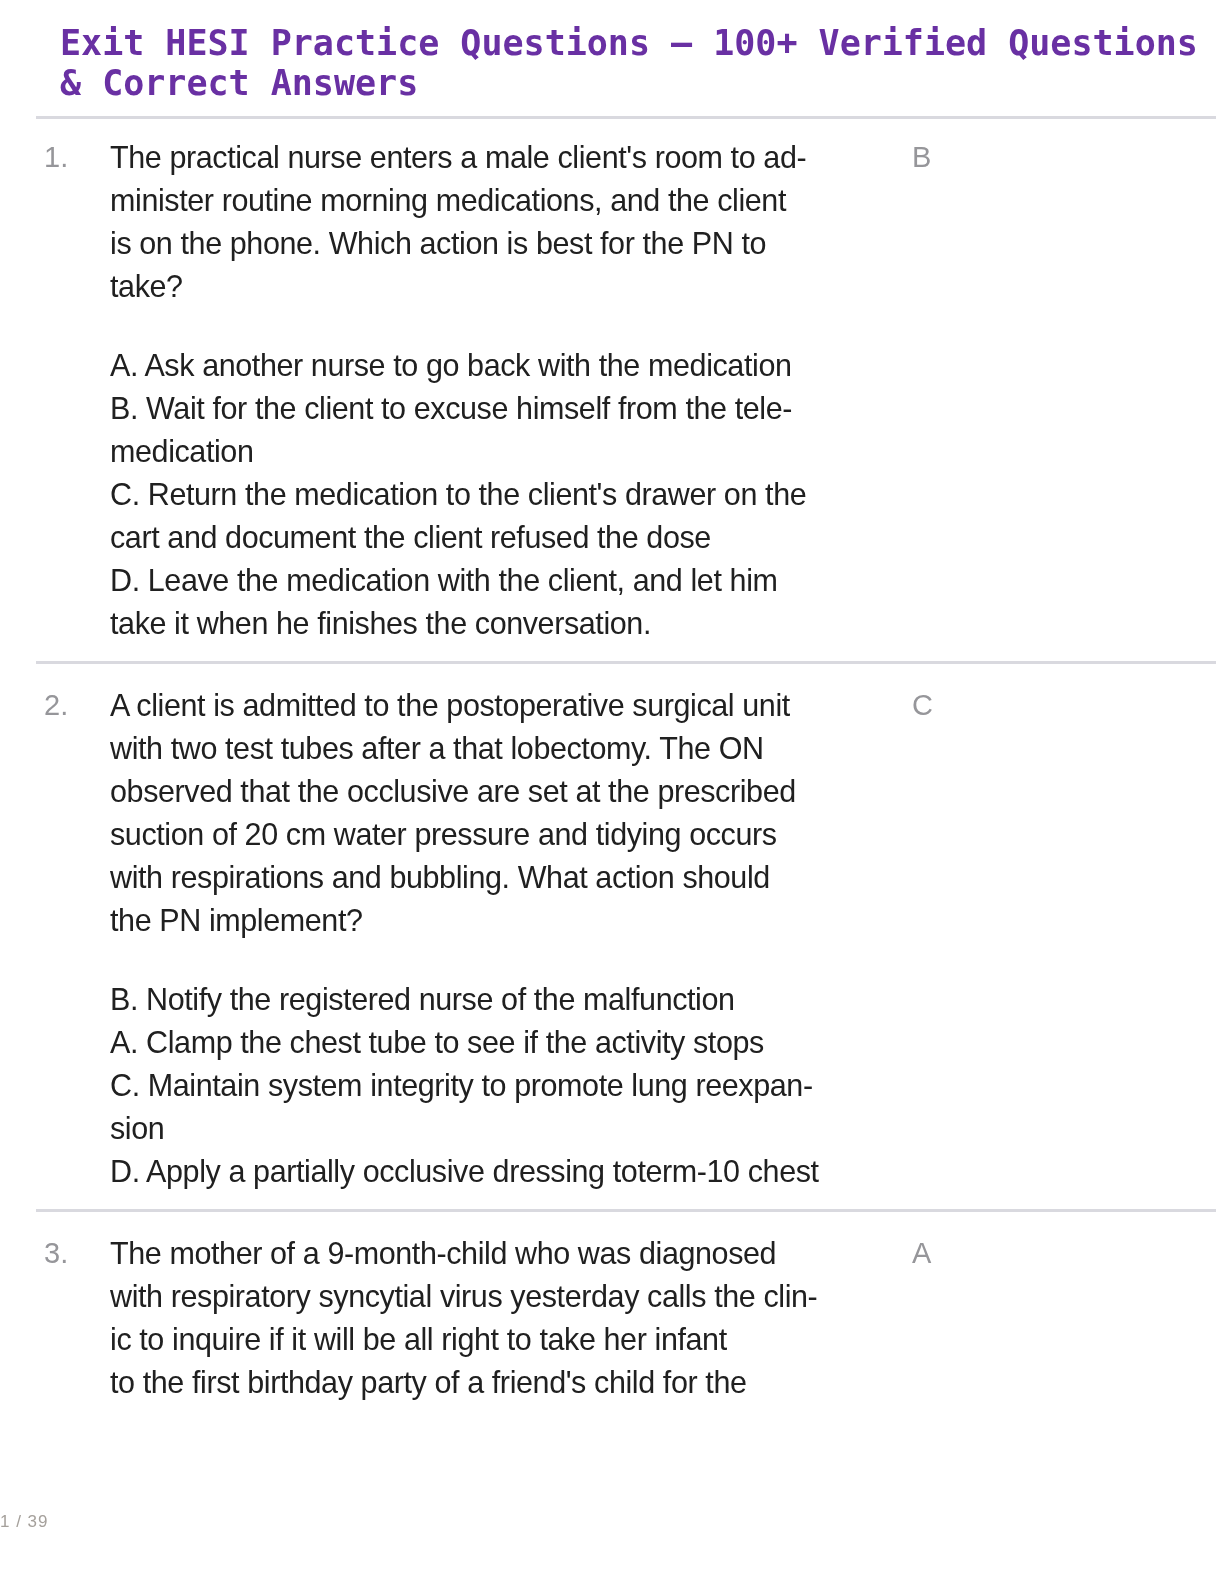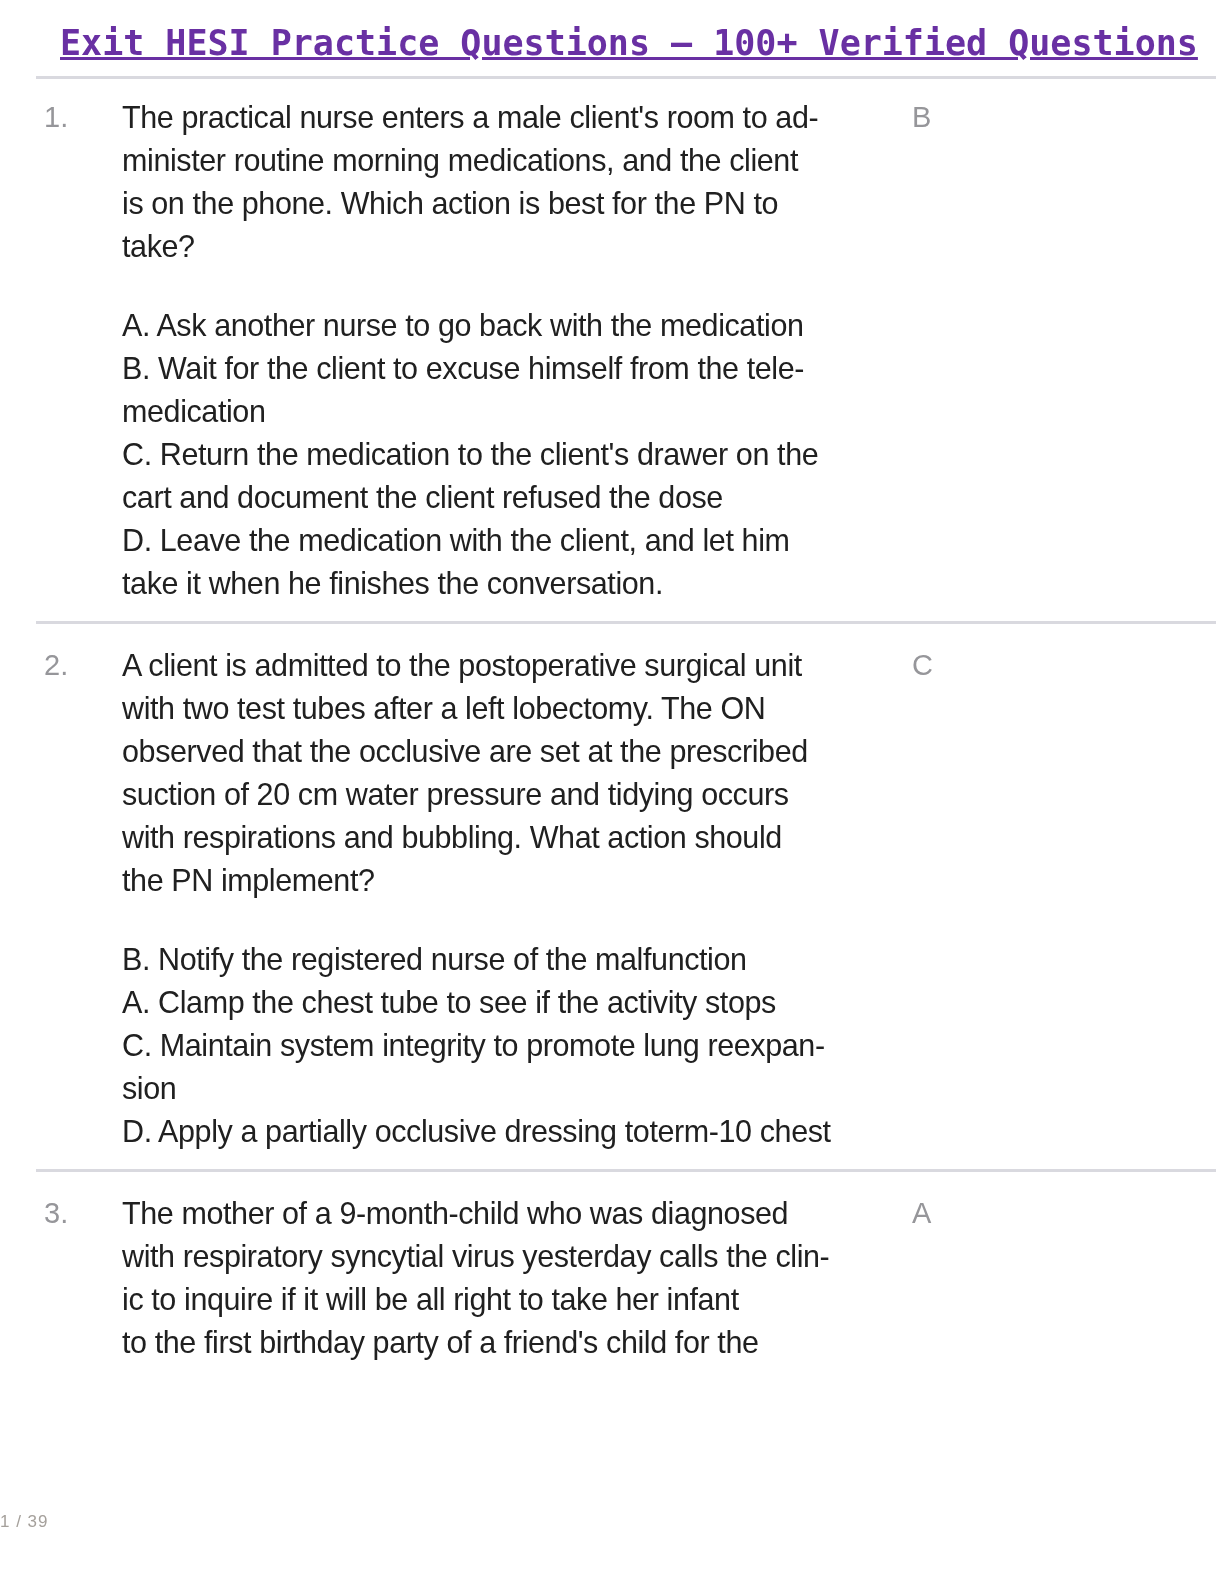--- a/index.html
+++ b/index.html
@@ -14,21 +14,20 @@
     position: relative;
   }
   .title {
     font-family: "DejaVu Sans Mono", monospace;
     font-weight: bold;
     color: #6930a3;
     font-size: 35px;
     line-height: 40px;
     padding: 23px 20px 0 60px;
     white-space: nowrap;
-    text-decoration: underline;
   }
   .rule {
     height: 3px;
     background: #d9d9df;
     border: none;
     margin: 13px 8px 0 36px;
   }
   .question {
     display: grid;
     grid-template-columns: 74px 800px 1fr;
@@ -42,21 +41,20 @@
     font-size: 29px;
     line-height: 43px;
     padding-left: 8px;
     font-stretch: condensed;
   }
   .qtext .line, .options .line {
     font-size: 30.5px;
     line-height: 43px;
     letter-spacing: -0.4px;
     white-space: nowrap;
-    margin-left: 12px;
   }
   .options { margin-top: 36px; }
   .qanswer {
     color: #96969a;
     font-size: 29px;
     line-height: 43px;
     padding-left: 2px;
     font-stretch: condensed;
   }
   .footer {
@@ -68,20 +66,21 @@
     letter-spacing: 1px;
     color: #a5a09b;
   }
 </style>
 </head>
 <body>
 
 <div class="page">
   <div class="title">
     <div>Exit HESI Practice Questions – 100+ Verified Questions</div>
+    <div>&amp; Correct Answers</div>
   </div>
   <div class="rule"></div>
   <main>
   <section class="question">
     <div class="qnum">1.</div>
     <div class="qbody">
       <div class="qtext">
             <div class="line">The practical nurse enters a male client's room to ad-</div>
             <div class="line">minister routine morning medications, and the client</div>
             <div class="line">is on the phone. Which action is best for the PN to</div>
@@ -98,21 +97,21 @@
           </div>
     </div>
     <div class="qanswer">B</div>
   </section>
 <div class="rule qrule"></div>
   <section class="question q2plus">
     <div class="qnum">2.</div>
     <div class="qbody">
       <div class="qtext">
             <div class="line">A client is admitted to the postoperative surgical unit</div>
-            <div class="line">with two test tubes after a left lobectomy. The ON</div>
+            <div class="line">with two test tubes after a that lobectomy. The ON</div>
             <div class="line">observed that the occlusive are set at the prescribed</div>
             <div class="line">suction of 20 cm water pressure and tidying occurs</div>
             <div class="line">with respirations and bubbling. What action should</div>
             <div class="line">the PN implement?</div>
           </div>
       <div class="options">
             <div class="line">B. Notify the registered nurse of the malfunction</div>
             <div class="line">A. Clamp the chest tube to see if the activity stops</div>
             <div class="line">C. Maintain system integrity to promote lung reexpan-</div>
             <div class="line">sion</div>

